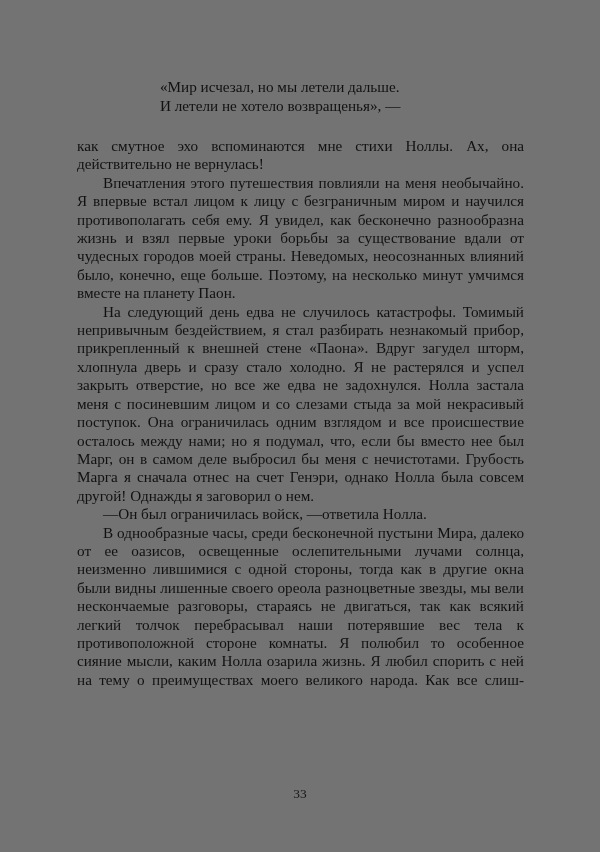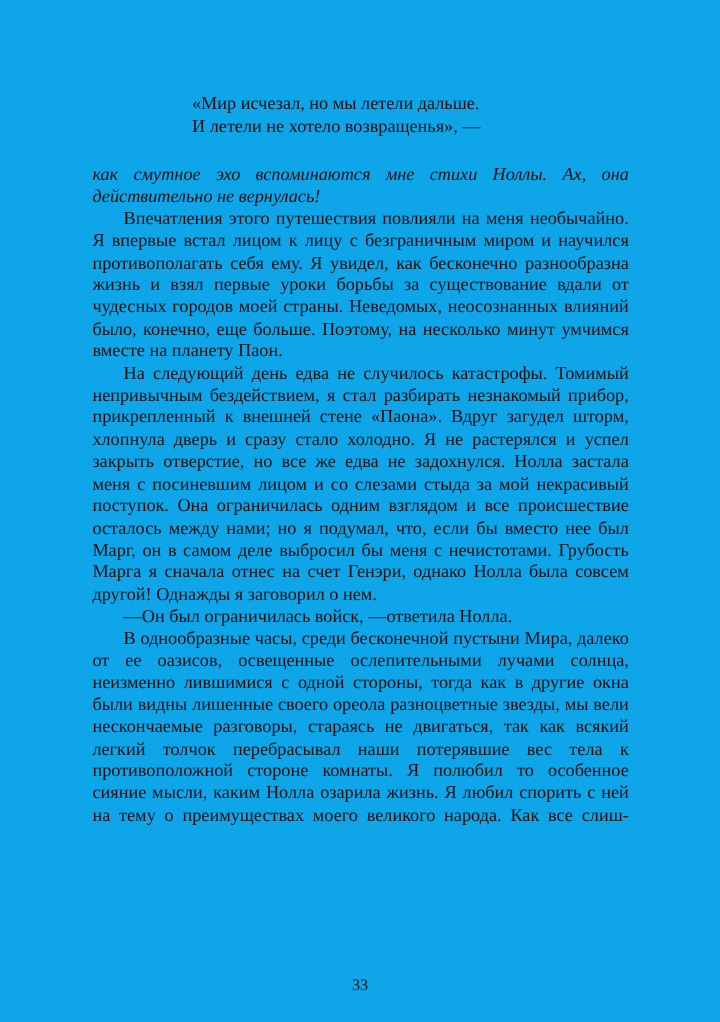--- a/index.html
+++ b/index.html
@@ -14,21 +14,21 @@
     font-family: "Liberation Serif", "DejaVu Serif", serif;
     color: #111111;
     -webkit-font-smoothing: antialiased;
     overflow: hidden;
   }
 
   .page {
     position: relative;
     width: 600px;
     height: 852px;
-    background: #0ea5e9;
+    background: #737373;
     box-sizing: border-box;
   }
 
   .text-block {
     position: absolute;
     left: 77px;
     top: 78px;
     width: 447px;
   }
 
@@ -52,31 +52,30 @@
     hyphens: manual;
   }
 
   .para {
     margin: 0;
     text-indent: 26px;
     text-align: justify;
   }
   .para.no-indent {
     text-indent: 0;
-    font-style: italic;
   }
   
   .para.continues {
     text-align-last: justify;
   }
 
   .folio {
     position: absolute;
     left: 0;
-    top: 813px;
+    top: 786px;
     width: 600px;
     text-align: center;
     font-size: 13.4px;
     line-height: 16px;
     color: #141414;
   }
 </style>
 </head>
 <body>
 

